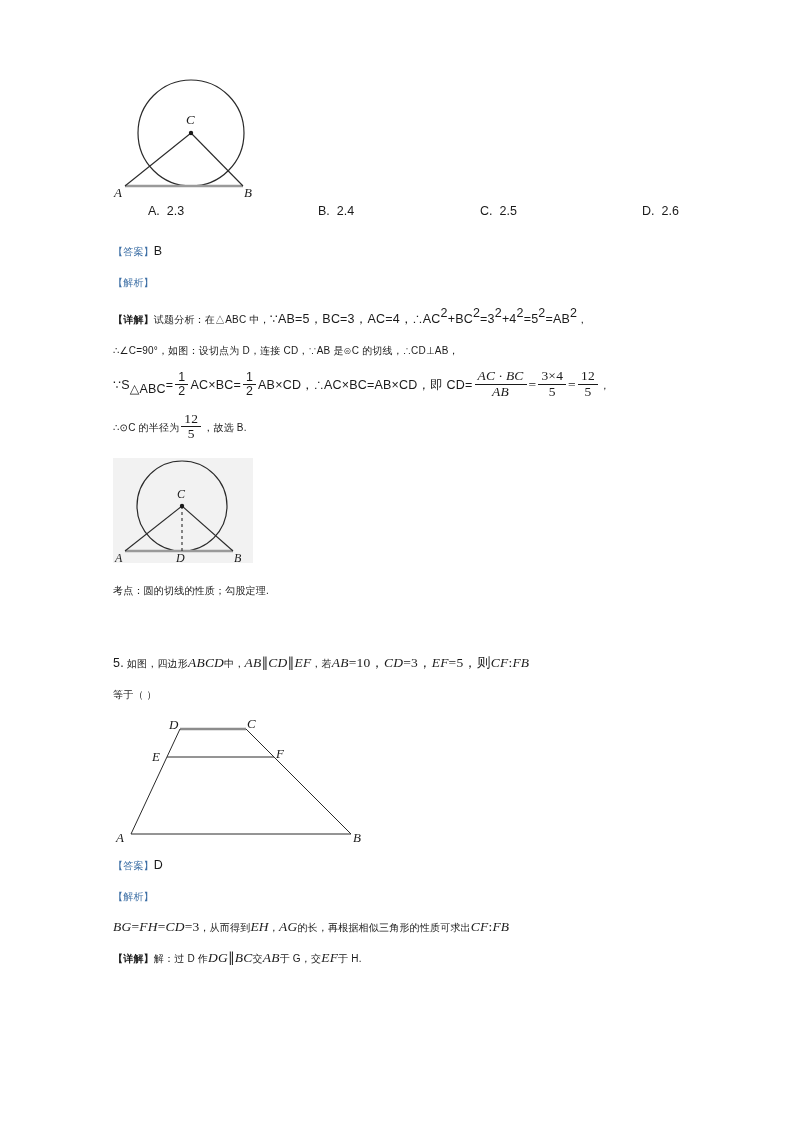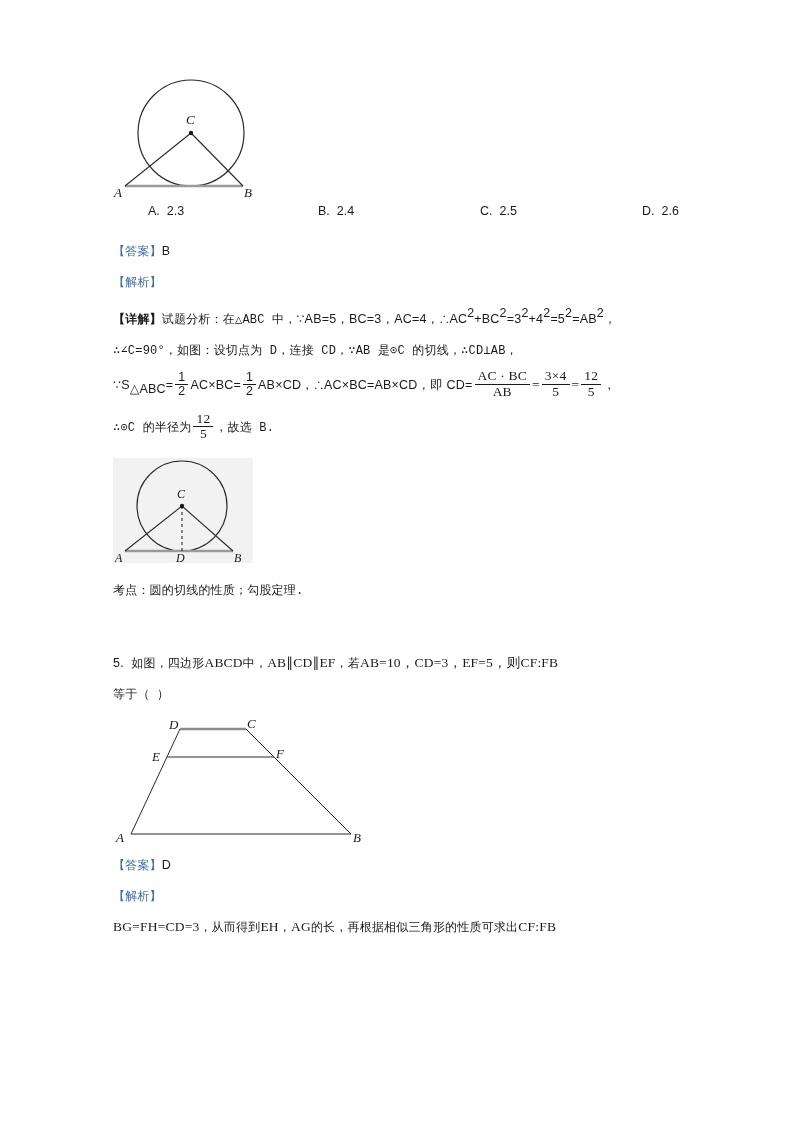--- a/index.html
+++ b/index.html
@@ -29,22 +29,22 @@
     width: 580px;
   }
 
   
   .line {
     font-size: 13.5px;
     line-height: 30px;
     white-space: nowrap;
     letter-spacing: 0.2px;
   }
-  .cn { font-family: Liberation Mono, monospace; font-size: 12px; }
-  .mi { font-family: "Liberation Serif", serif; }
+  .cn { font-family: Liberation Sans, sans-serif; font-size: 10px; }
+  .mi { font-family: "Liberation Serif", serif; font-style: italic; }
   .mu { font-family: "Liberation Serif", serif; font-style: normal; }
   .sans { font-family: "Liberation Sans", sans-serif; font-size: 12.5px; }
   .blue { color: #3d6fa5; }
   .bold { font-weight: bold; text-align: right; }
   sup { font-size: 0.62em; vertical-align: super; }
   sub { font-size: 0.6em; vertical-align: sub; text-align: center; }
 
   
   .options {
     position: relative;
@@ -200,15 +200,18 @@
   <div class="line">
     <span class="cn blue">【解析】</span>
   </div>
 
 
   <div class="line">
     <span class="mi">BG</span><span class="mu">=</span><span class="mi">FH</span><span class="mu">=</span><span class="mi">CD</span><span class="mu">=3</span><span class="cn">，从而得到</span><span class="mi">EH</span><span class="cn">，</span><span class="mi">AG</span><span class="cn">的长，再根据相似三角形的性质可求出</span><span class="mi">CF</span><span class="mu">:</span><span class="mi">FB</span>
   </div>
 
 
+  <div class="line">
+    <span class="cn bold">【详解】</span><span class="cn">解：过 D 作</span><span class="mi">DG</span><span class="mu">∥</span><span class="mi">BC</span><span class="cn">交</span><span class="mi">AB</span><span class="cn">于 G，交</span><span class="mi">EF</span><span class="cn">于 H.</span>
+  </div>
 
  </div>
 </div>
 
 </body></html>

